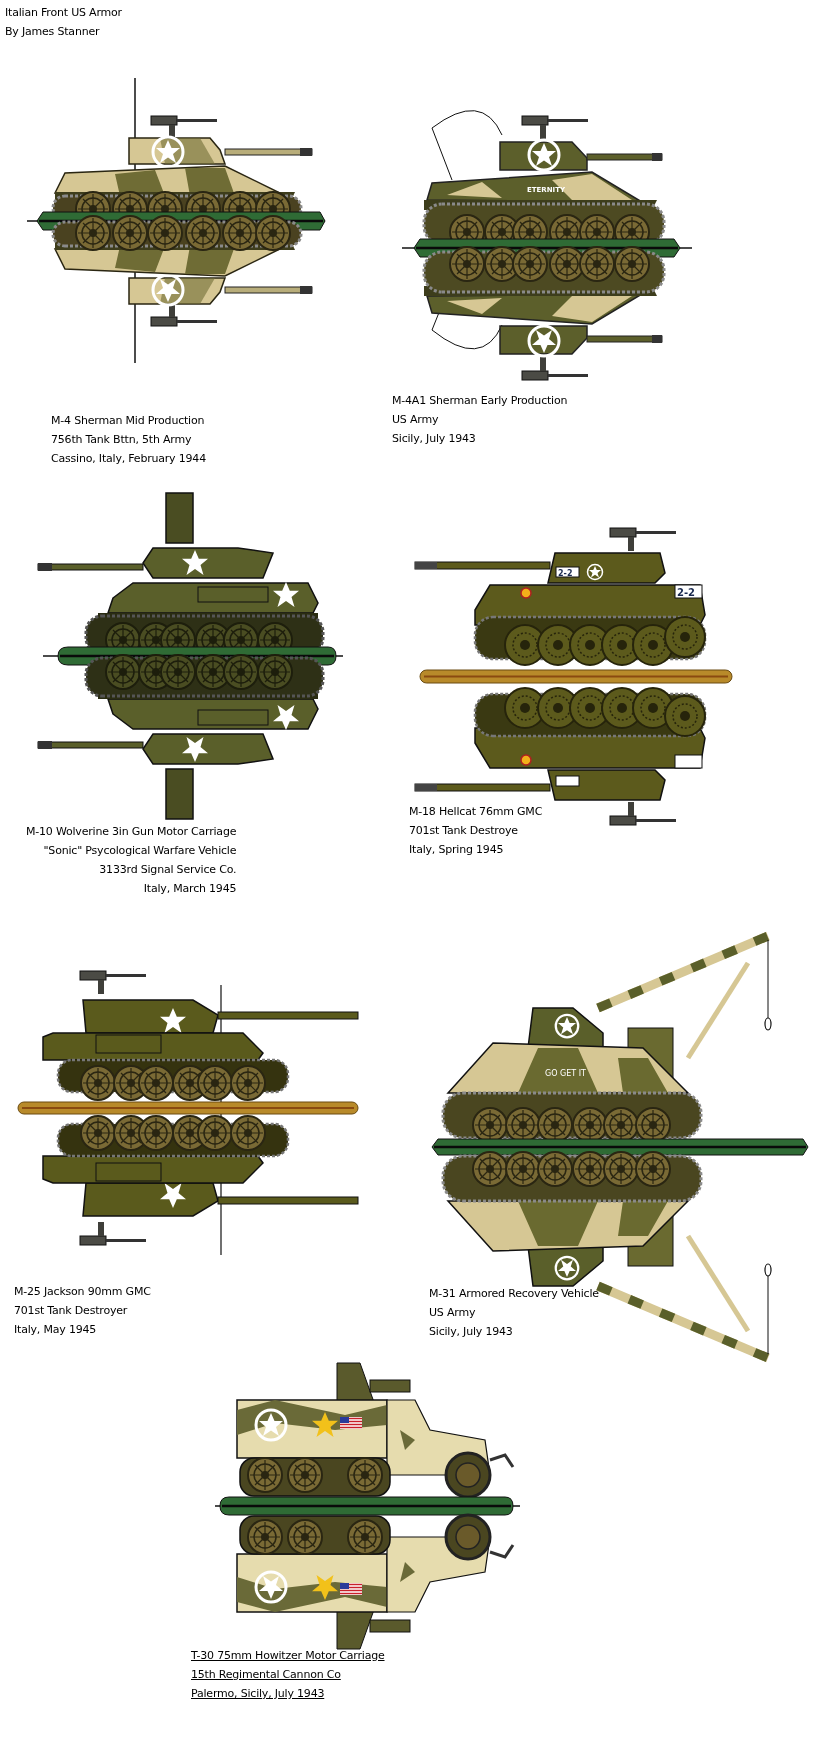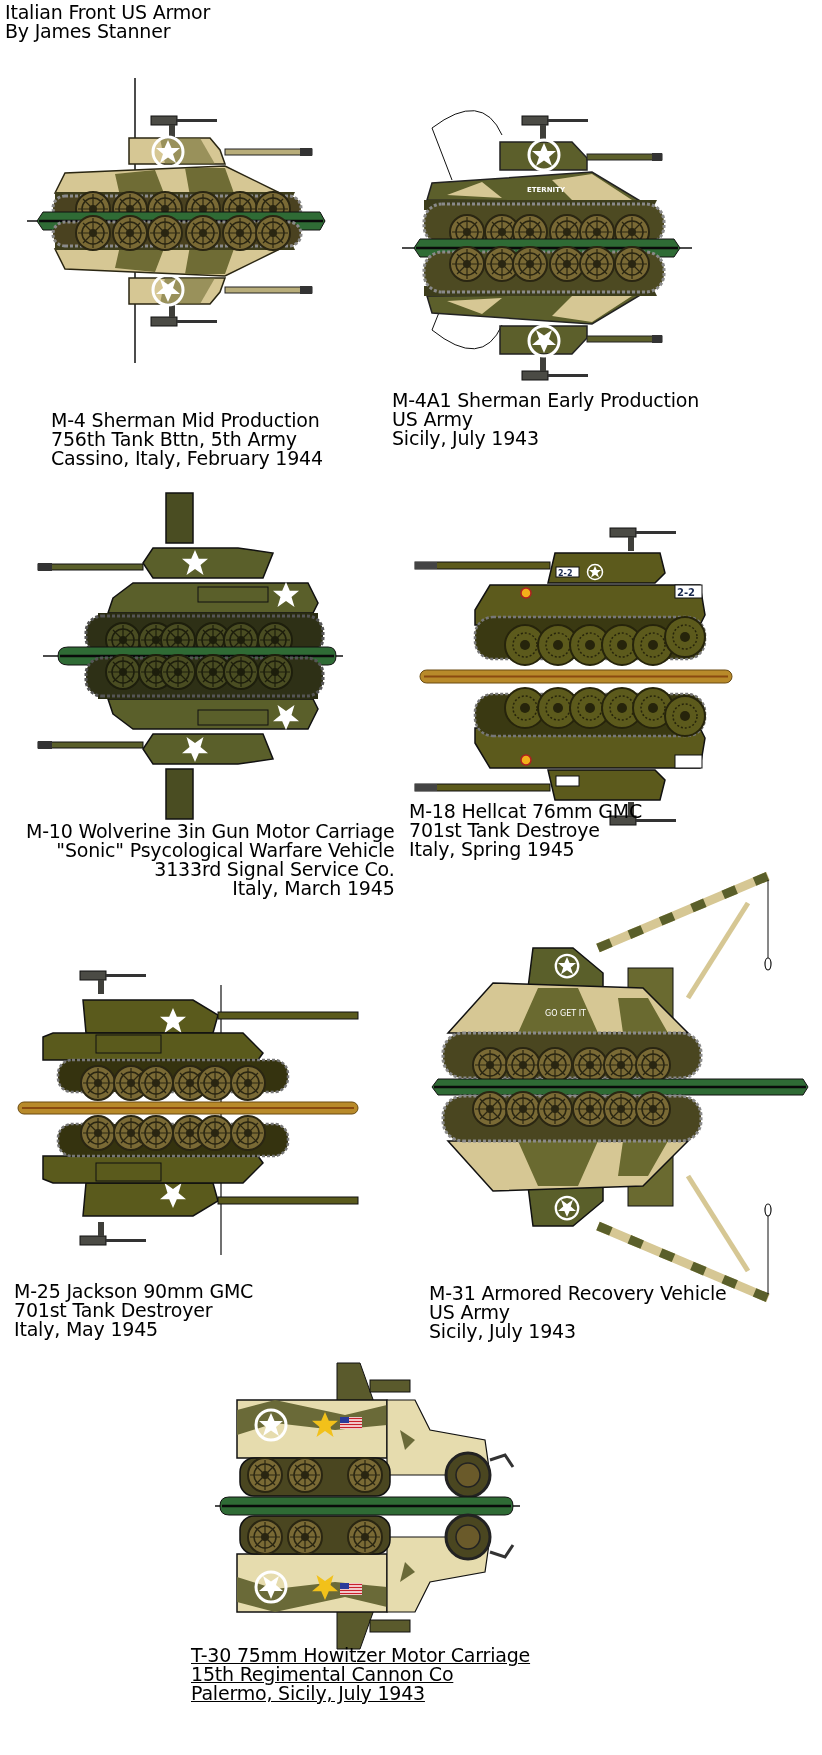--- a/index.html
+++ b/index.html
@@ -1,17 +1,17 @@
 <!DOCTYPE html>
 <html><head>
 <meta charset="utf-8">
 <style>
   html,body{margin:0;padding:0;background:#ffffff;}
   body{width:822px;height:1755px;position:relative;overflow:hidden;font-family:"DejaVu Sans","Liberation Sans",sans-serif;color:#000;}
-  .txt{position:absolute;font-size:19px;line-height:19px;white-space:nowrap;letter-spacing:-0.2px;}
+  .txt{position:absolute;font-size:11px;line-height:19px;white-space:nowrap;letter-spacing:-0.2px;}
   .txt div{height:19px;}
   .veh{position:absolute;}
   svg{display:block;overflow:visible;}
 </style>
 </head>
 <body>
 
 <div class="txt" style="left:5px;top:3px;">
   <div>Italian Front US Armor</div>
   <div>By James Stanner</div>
@@ -293,21 +293,21 @@
         <use href="#wheel" x="230" y="98"></use>
     </g>
   </svg>
 </div>
 <div class="txt" style="left:14px;top:1282px;">
   <div>M-25 Jackson 90mm GMC</div>
   <div>701st Tank Destroyer</div>
   <div>Italy, May 1945</div>
 </div>
 
-<div class="veh" style="left:418px;top:848px;text-align:right;">
+<div class="veh" style="left:418px;top:908px;text-align:right;">
   <svg width="390" height="380" viewBox="0 0 390 380">
     <g>
       <path d="M180 100 L350 28" stroke="#d6c794" stroke-width="9"></path>
       <path d="M180 100 L350 28" stroke="#5a5f2a" stroke-width="9" stroke-dasharray="14 20"></path>
       <path d="M270 150 L330 55" stroke="#d6c794" stroke-width="5"></path>
       <line x1="350" y1="32" x2="350" y2="110" stroke="#111" stroke-width="1"></line>
       <ellipse cx="350" cy="116" rx="3" ry="6" fill="none" stroke="#111" stroke-width="1.2"></ellipse>
       <path d="M115 100 H155 L185 125 V140 H110 Z" fill="#5a5f2a" stroke="#111" stroke-width="1.5"></path>
       <use href="#starCircle" x="149" y="118" transform="translate(149,118) scale(0.75) translate(-149,-118)"></use>
       <rect x="210" y="120" width="45" height="70" fill="#6a6a30" stroke="#111" stroke-width="1"></rect>

